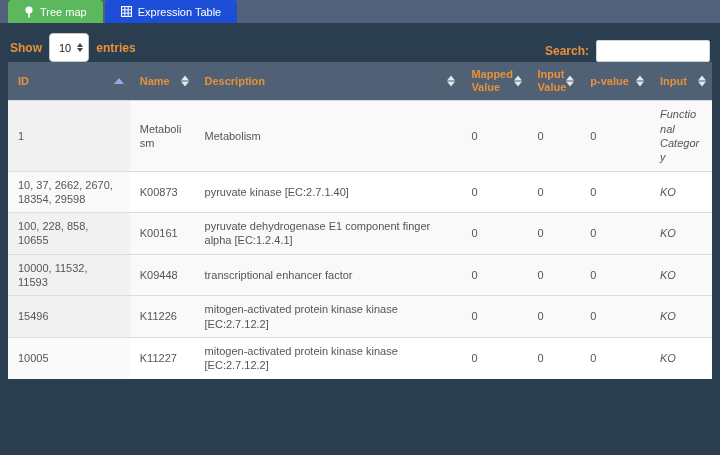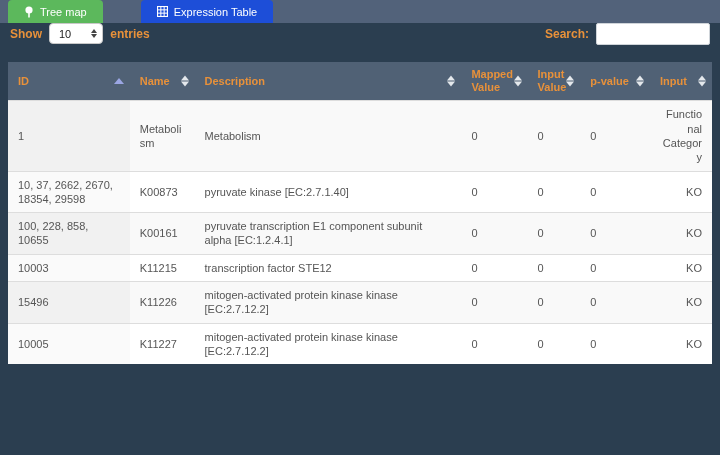--- a/index.html
+++ b/index.html
@@ -7,41 +7,41 @@
   body {
     font-family: "Liberation Sans", sans-serif;
     background: #2b3e50;
     overflow: hidden;
   }
   .app { width: 720px; height: 455px; display: flex; flex-direction: column; background: #2b3e50; }
 
   
   .tabbar {
     height: 23px; background: #52627a; display: flex; align-items: flex-end;
-    padding-left: 8px; flex: 0 0 auto; gap: 36px;
+    padding-left: 8px; flex: 0 0 auto;
   }
   .tab {
     height: 23px; display: inline-flex; align-items: center; gap: 6px;
     padding: 0 16px; color: #fff; font-size: 11px;
     border-radius: 4px 4px 0 0; cursor: pointer; margin-right: 2px;
   }
   .tab.treemap { background: #5cb85c; }
   .tab.expr { background: #1d4ed8; }
   .tab .ticon { display: inline-flex; align-items: center; }
 
   
   .toolbar {
-    height: 39px; background: #2b3e50; display: flex; align-items: flex-start;
+    height: 39px; background: #2b3e50; display: flex; align-items: flex-end;
     justify-content: space-between; padding: 0 10px; flex: 0 0 auto;
   }
   .tgroup { display: flex; align-items: center; gap: 7px; }
   .olabel { color: #e8913a; font-size: 12px; font-weight: bold; }
   .select-box {
     background: #fff; border: 1px solid #c8c8c8; border-radius: 4px;
-    height: 21px; display: inline-flex; align-items: center; gap: 20px;
+    height: 29px; display: inline-flex; align-items: center; gap: 6px;
     padding: 0 5px 0 9px; font-size: 11px; color: #222; cursor: pointer;
   }
   .stepper { display: inline-flex; flex-direction: column; gap: 1px; }
   .stepper .up { width: 0; height: 0; border-left: 3px solid transparent; border-right: 3px solid transparent; border-bottom: 4px solid #444; }
   .stepper .dn { width: 0; height: 0; border-left: 3px solid transparent; border-right: 3px solid transparent; border-top: 4px solid #444; }
   .search-input {
     width: 114px; height: 22px; border: 1px solid #cfd4d9; border-radius: 2px;
     background: #fff; font-size: 12px; padding: 0 5px; outline: none;
     font-family: "Liberation Sans", sans-serif;
   }
@@ -59,21 +59,21 @@
   .sort .td { width: 0; height: 0; border-left: 4px solid transparent; border-right: 4px solid transparent; border-top: 5px solid #e4e8ec; }
   .sort .tu.asc { border-bottom-color: #9ba6e3; border-left-width: 5px; border-right-width: 5px; border-bottom-width: 6px; }
   tbody td {
     font-size: 11px; color: #555; padding: 6px 10px; line-height: 1.3;
     border-top: 1px solid #ddd; vertical-align: middle; word-wrap: break-word;
   }
   tbody tr.odd { background: #f9f9f9; }
   tbody tr.even { background: #fff; }
   tbody tr.odd td.sorted { background: #f1f1f1; }
   tbody tr.even td.sorted { background: #fafafa; }
-  tbody td.center { text-align: right; }
+  tbody td.center { text-align: left; font-style: italic; }
 </style>
 </head>
 <body>
 
 <div class="app">
 
   <div class="tabbar">
     <div class="tab treemap">
       <span class="ticon">
         <svg width="10" height="12" viewBox="0 0 10 12">
@@ -172,30 +172,30 @@
             <td>K00873</td>
             <td>pyruvate kinase [EC:2.7.1.40]</td>
             <td>0</td>
             <td>0</td>
             <td>0</td>
             <td class="center">KO</td>
           </tr>
           <tr class="odd">
             <td class="sorted">100, 228, 858, 10655</td>
             <td>K00161</td>
-            <td>pyruvate transcription E1 component subunit alpha [EC:1.2.4.1]</td>
-            <td>0</td>
-            <td>0</td>
-            <td>0</td>
-            <td class="center">KO</td>
-          </tr>
-          <tr class="even">
-            <td class="sorted">10003</td>
-            <td>K11215</td>
-            <td>transcription factor STE12</td>
+            <td>pyruvate dehydrogenase E1 component finger alpha [EC:1.2.4.1]</td>
+            <td>0</td>
+            <td>0</td>
+            <td>0</td>
+            <td class="center">KO</td>
+          </tr>
+          <tr class="odd">
+            <td class="sorted">10000, 11532, 11593</td>
+            <td>K09448</td>
+            <td>transcriptional enhancer factor</td>
             <td>0</td>
             <td>0</td>
             <td>0</td>
             <td class="center">KO</td>
           </tr>
           <tr class="odd">
             <td class="sorted">15496</td>
             <td>K11226</td>
             <td>mitogen-activated protein kinase kinase [EC:2.7.12.2]</td>
             <td>0</td>

